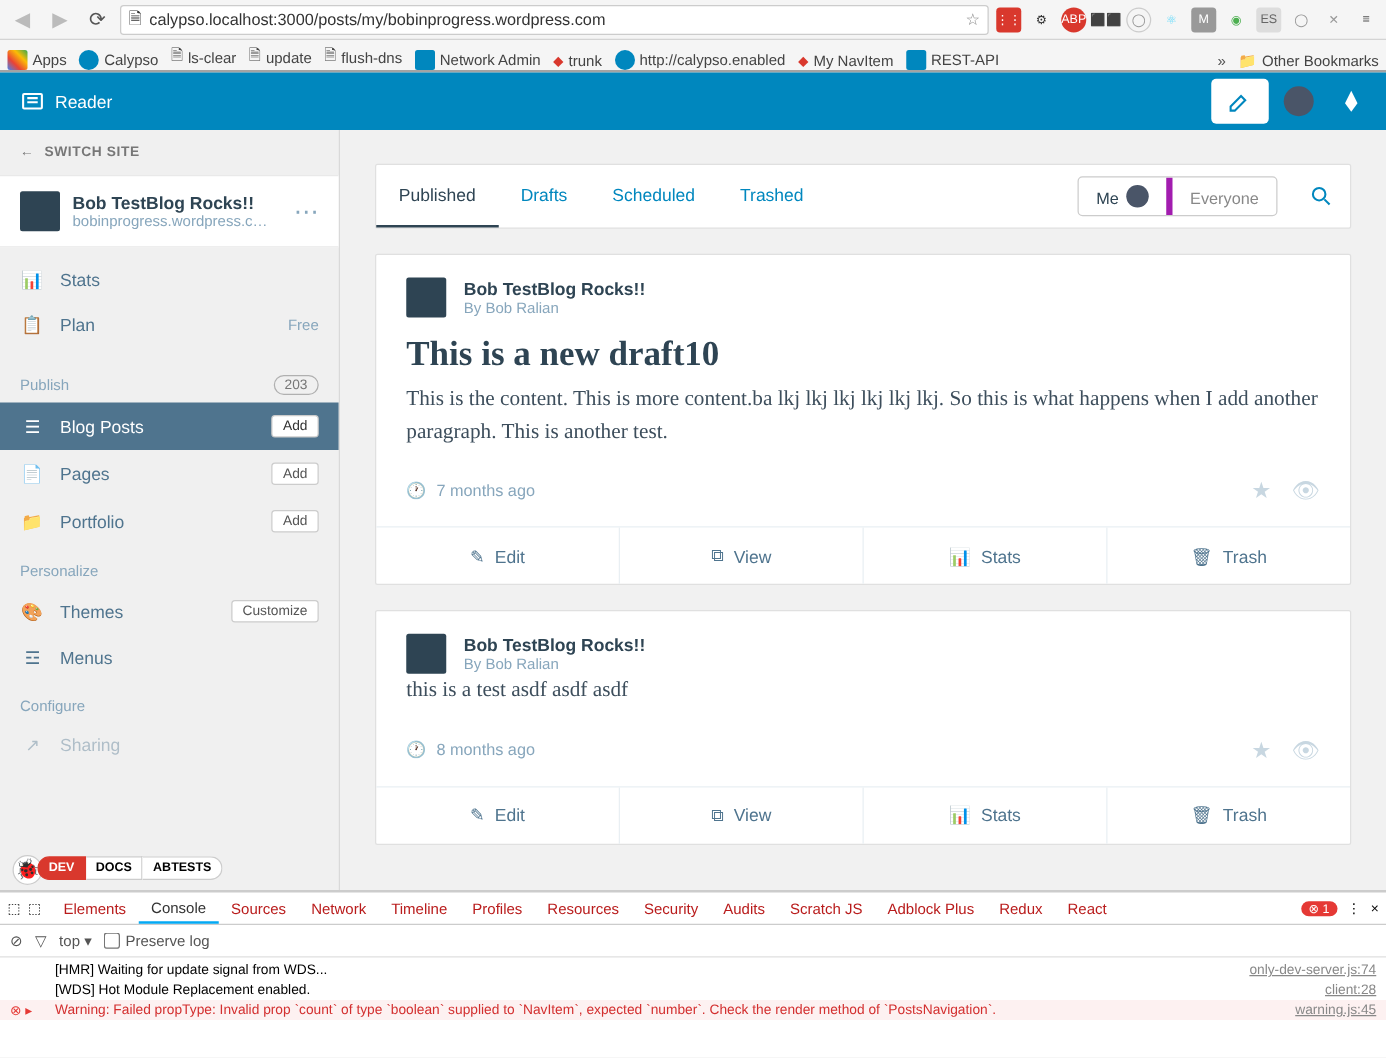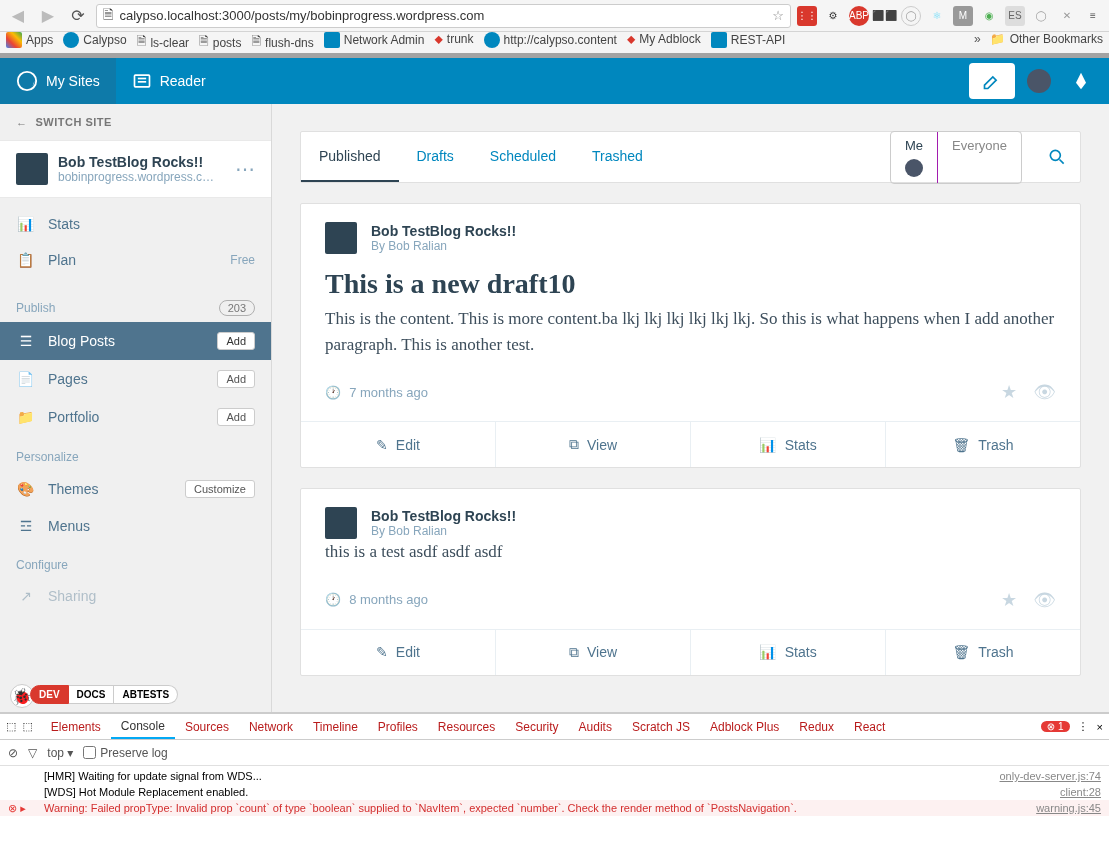--- a/index.html
+++ b/index.html
@@ -7,21 +7,21 @@
 
 
 .browser-toolbar { height:32px; background:#f5f5f5; display:flex; align-items:center; padding:0 6px; gap:6px; border-bottom:1px solid #d4d4d4; }
 .browser-toolbar .nav-btn { width:24px; height:24px; display:flex; align-items:center; justify-content:center; color:#555; cursor:pointer; }
 .browser-toolbar .nav-btn.disabled { color:#bbb; }
 .url-bar { flex:1; height:24px; background:#fff; border:1px solid #ccc; border-radius:3px; display:flex; align-items:center; padding:0 6px; font-size:13px; color:#333; gap:6px; }
 .url-bar .star { margin-left:auto; color:#888; }
 .ext-icons { display:flex; gap:6px; align-items:center; }
 .ext-icon { width:20px; height:20px; border-radius:3px; display:flex; align-items:center; justify-content:center; font-size:10px; color:#fff; }
 
-.bookmarks-bar { height:26px; background:#f5f5f5; display:flex; align-items:flex-start; padding:0 6px; gap:10px; font-size:12px; color:#444; border-bottom:5px solid #a3a3a3; }
+.bookmarks-bar { height:26px; background:#f5f5f5; display:flex; align-items:flex-end; padding:0 6px; gap:10px; font-size:12px; color:#444; border-bottom:2px solid #a3a3a3; }
 .bookmark { display:flex; align-items:center; gap:4px; cursor:pointer; white-space:nowrap; }
 .bookmark .bm-icon { width:16px; height:16px; border-radius:2px; }
 
 
 .masterbar { height:46px; background:#0087be; display:flex; align-items:center; color:#fff; }
 .masterbar-item { height:46px; display:flex; align-items:center; gap:8px; padding:0 16px; cursor:pointer; font-size:14px; }
 .masterbar-item.active { background:#0e7aa9; }
 .masterbar-right { margin-left:auto; display:flex; align-items:center; gap:6px; padding-right:10px; }
 .compose-btn { width:46px; height:36px; background:#fff; border-radius:4px; display:flex; align-items:center; justify-content:center; color:#0087be; cursor:pointer; }
 .avatar-small { width:24px; height:24px; border-radius:50%; background:#4a5568; }
@@ -55,23 +55,23 @@
 .dev-badge.ab { border-left:none; border-radius:0 10px 10px 0; }
 .bug-icon { width:24px; height:24px; border:1px solid #ccc; border-radius:50%; display:flex; align-items:center; justify-content:center; position:absolute; left:10px; bottom:4px; background:#fff; }
 
 
 .main { flex:1; padding:27px 28px; overflow-y:auto; background:#f1f1f1; }
 .posts-nav { background:#fff; border:1px solid #e0e0e0; border-radius:2px; display:flex; align-items:center; height:52px; }
 .posts-tabs { display:flex; height:100%; }
 .posts-tab { padding:0 18px; display:flex; align-items:center; font-size:14px; color:#0087be; cursor:pointer; border-bottom:2px solid transparent; }
 .posts-tab.active { color:#2e4453; border-bottom-color:#2e4453; font-weight:500; }
 .author-toggle { margin-left:auto; display:flex; border:1px solid #ccc; border-radius:4px; overflow:hidden; margin-right:12px; }
-.author-seg { padding:6px 14px; font-size:13px; display:flex; align-items:flex-end; gap:6px; cursor:pointer; color:#888;flex-direction:column; }
+.author-seg { padding:6px 14px; font-size:13px; display:flex; align-items:flex-end; gap:6px; cursor:pointer; color:#888; }
 .author-seg.active { color:#2e4453; }
-.author-seg + .author-seg { border-left:1px solid #a21caf; }
+.author-seg + .author-seg { border-left:5px solid #a21caf; }
 .author-seg .seg-av { width:18px; height:18px; border-radius:50%; background:#4a5568; }
 .search-btn { width:46px; display:flex; align-items:center; justify-content:center; color:#0087be; cursor:pointer; font-size:18px; }
 
 .post-card { background:#fff; border:1px solid #e0e0e0; border-radius:2px; margin-top:20px; }
 .post-header { padding:18px 24px 0; display:flex; gap:14px; align-items:center; }
 .post-siteicon { width:32px; height:32px; background:#2e4453; border-radius:2px; }
 .post-site { font-size:14px; color:#2e4453; font-weight:600; }
 .post-author { font-size:12px; color:#87a6bc; }
 .post-title { font-family:Georgia,serif; font-size:28px; font-weight:700; color:#2e4453; padding:14px 24px 6px; }
 .post-excerpt { font-family:Georgia,serif; font-size:17px; color:#3d4e5c; padding:0 24px 14px; line-height:1.5; }
@@ -134,61 +134,54 @@
   <div class="bookmark">
       <span class="bm-icon" style="background:#0087be;border-radius:50%"></span>
       <span>Calypso</span>
     </div>
   <div class="bookmark">
       <span>🗎</span>
       <span>ls-clear</span>
     </div>
   <div class="bookmark">
       <span>🗎</span>
-      <span>posts</span>
+      <span>update</span>
     </div>
   <div class="bookmark">
       <span>🗎</span>
       <span>flush-dns</span>
     </div>
   <div class="bookmark">
       <span class="bm-icon" style="background:#0087be"></span>
       <span>Network Admin</span>
     </div>
   <div class="bookmark">
       <span style="color:#d9382d">⬥</span>
       <span>trunk</span>
     </div>
   <div class="bookmark">
       <span class="bm-icon" style="background:#0087be;border-radius:50%"></span>
-      <span>http://calypso.content</span>
+      <span>http://calypso.enabled</span>
     </div>
   <div class="bookmark">
       <span style="color:#d9382d">⬥</span>
-      <span>My Adblock</span>
+      <span>My NavItem</span>
     </div>
   <div class="bookmark">
       <span class="bm-icon" style="background:#0087be"></span>
       <span>REST-API</span>
     </div>
   <div style="margin-left:auto;color:#555">»</div>
   <div class="bookmark">
       <span>📁</span>
       <span>Other Bookmarks</span>
     </div>
 </div>
 
 <div class="masterbar">
-  <div class="masterbar-item active">
-    <svg width="22" height="22" viewBox="0 0 24 24" fill="#fff">
-        <circle cx="12" cy="12" r="10" fill="none" stroke="#fff" stroke-width="2"></circle>
-        <path d="M4 12l3 8M9 7l4 12M15 7l-3 10M20 12c0 3-2 6-2 6"></path>
-      </svg>
-    <span>My Sites</span>
-  </div>
   <div class="masterbar-item">
     <svg width="20" height="20" viewBox="0 0 24 24" fill="#fff">
         <rect x="3" y="5" width="18" height="14" rx="1" fill="none" stroke="#fff" stroke-width="2"></rect>
         <line x1="7" y1="9" x2="17" y2="9" stroke="#fff" stroke-width="2"></line>
         <line x1="7" y1="13" x2="17" y2="13" stroke="#fff" stroke-width="2"></line>
       </svg>
     <span>Reader</span>
   </div>
   <div class="masterbar-right">
     <div class="compose-btn">

